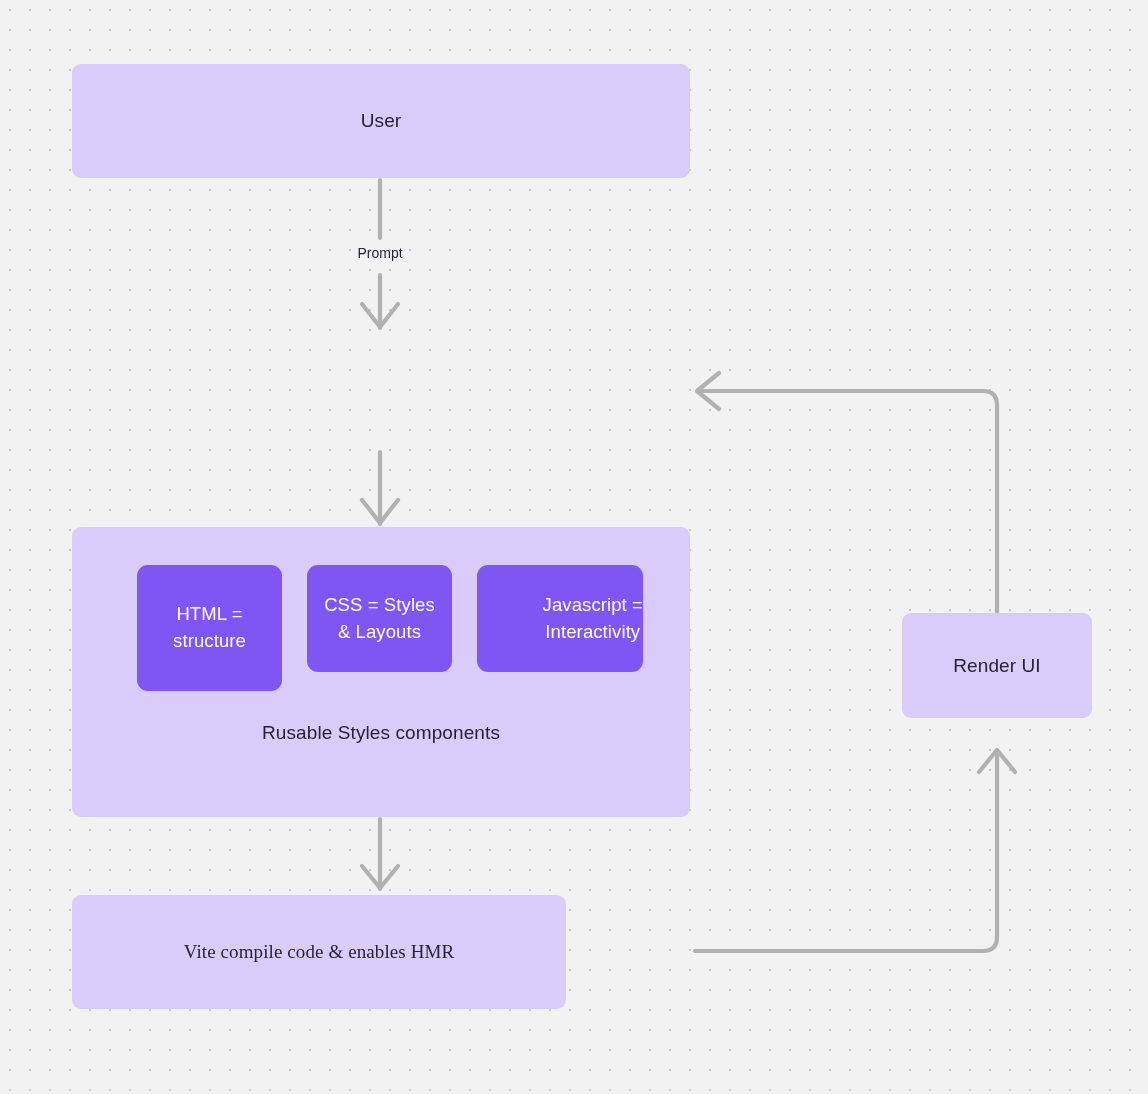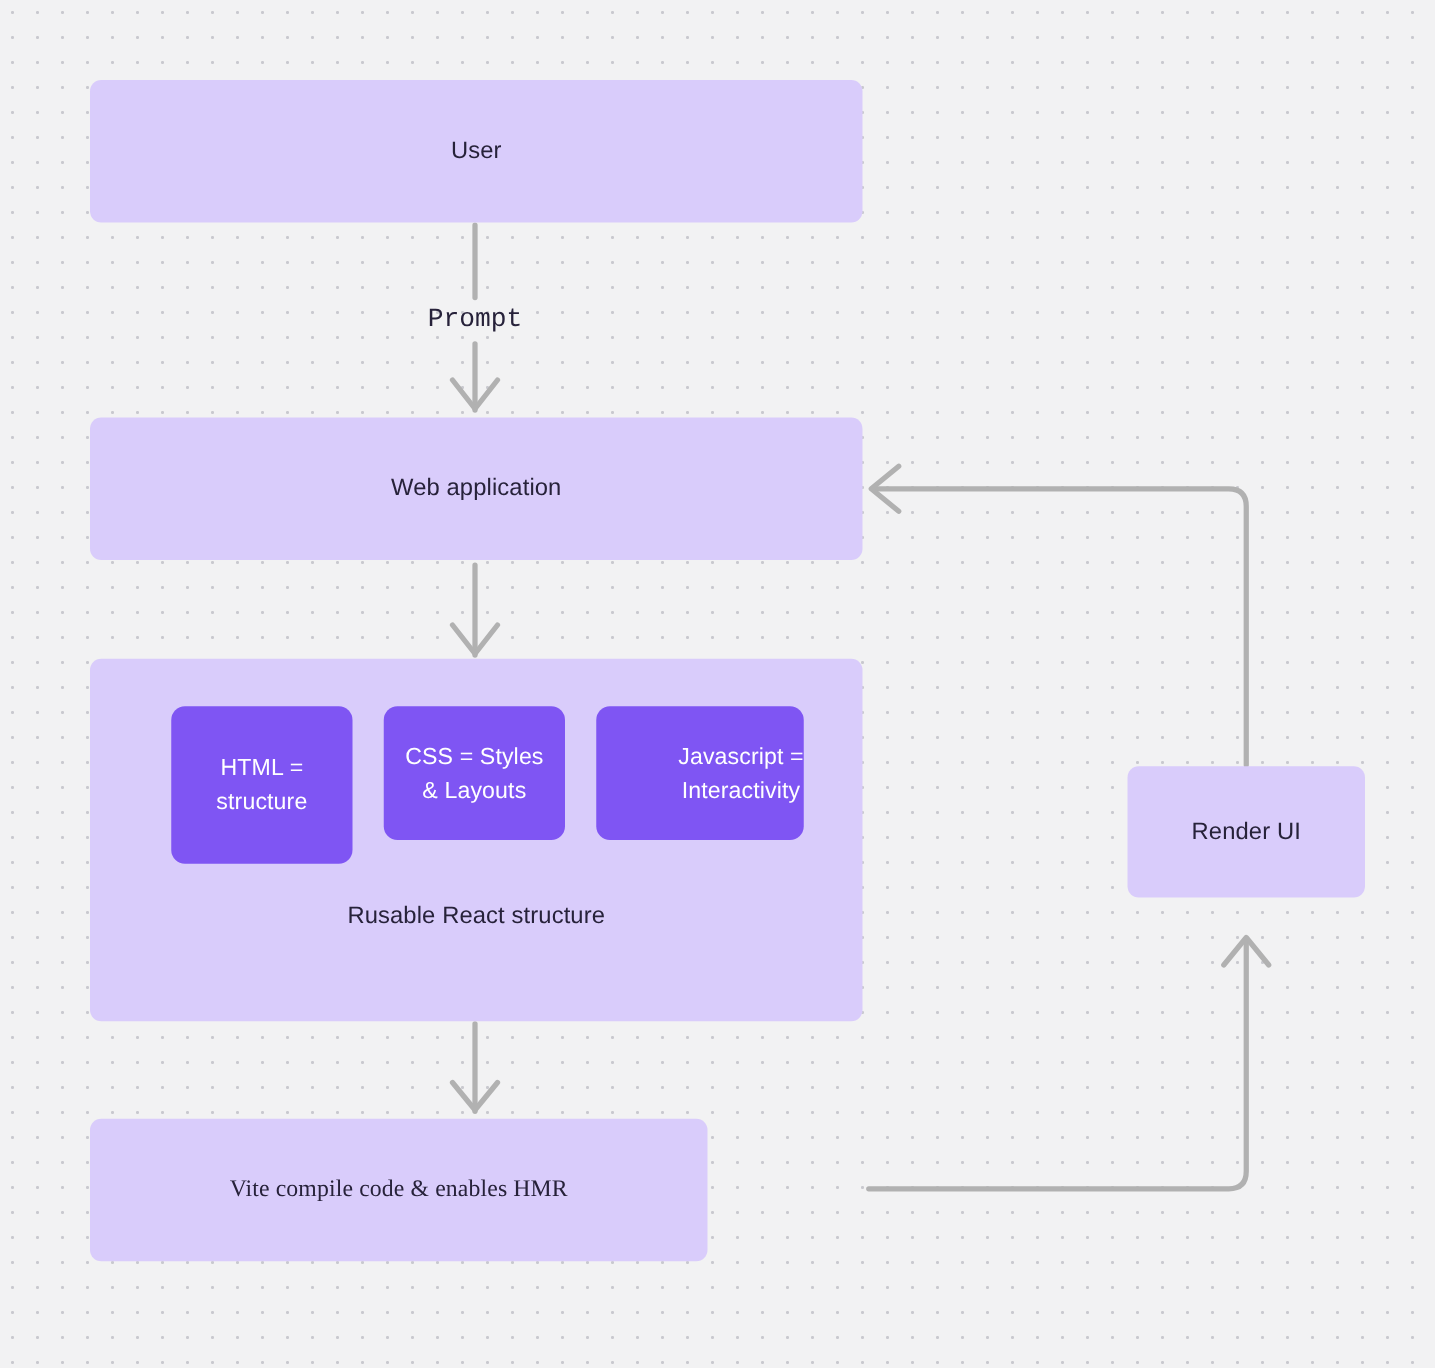--- a/index.html
+++ b/index.html
@@ -77,25 +77,24 @@
   .edge-head {
     fill: none;
     stroke: #b1b1b1;
     stroke-width: 4.2;
     stroke-linecap: round;
     stroke-linejoin: round;
   }
   .edge-label {
     position: absolute;
     color: #27223a;
-    font-size: 21px;
+    font-size: 14px;
     text-align: center;
     background: transparent;
     white-space: nowrap;
-    font-family: Liberation Mono, monospace;
   }
 </style>
 </head>
 <body>
 
 <div id="canvas">
 
   <svg id="edges" viewBox="0 0 1148 1094" xmlns="http://www.w3.org/2000/svg">
 
     <g>
@@ -124,42 +123,39 @@
       <path class="edge-head" d="M 719 373 L 697 391 L 719 409"></path>
     </g>
   </svg>
 
   <div class="node light" id="node-user" style="left:72px; top:64px; width:618px; height:114px;">
     <span class="node-label">User</span>
   </div>
 
   <div class="edge-label" style="left:330px; top:245px; width:100px;">Prompt</div>
 
-  <div class="node light" id="node-webapp" style="left:72px; top:334px; width:618px; height:114px;">
-    <span class="node-label">Web application</span>
-  </div>
 
   <div class="node light" id="group-react" style="left:72px; top:527px; width:618px; height:290px;">
 
     <div class="node solid" style="left:65px; top:38px; width:145px; height:126px;">
       <span class="node-label">HTML =
 structure</span>
     </div>
 
     <div class="node solid" style="left:235px; top:38px; width:145px; height:107px;">
       <span class="node-label">CSS = Styles
 &amp; Layouts</span>
     </div>
 
     <div class="node solid" style="left:405px; top:38px; width:166px; height:107px;justify-content:flex-end;">
       <span class="node-label">Javascript =
 Interactivity</span>
     </div>
 
-    <div class="group-caption" style="top:192px;">Rusable React structure</div>
+    <div class="group-caption" style="top:192px;">Rusable Styles components</div>
   </div>
 
   <div class="node light" id="node-vite" style="left:72px; top:895px; width:494px; height:114px;font-family:Liberation Serif, serif;">
     <span class="node-label">Vite compile code &amp; enables HMR</span>
   </div>
 
   <div class="node light" id="node-renderui" style="left:902px; top:613px; width:190px; height:105px;">
     <span class="node-label">Render UI</span>
   </div>
 

